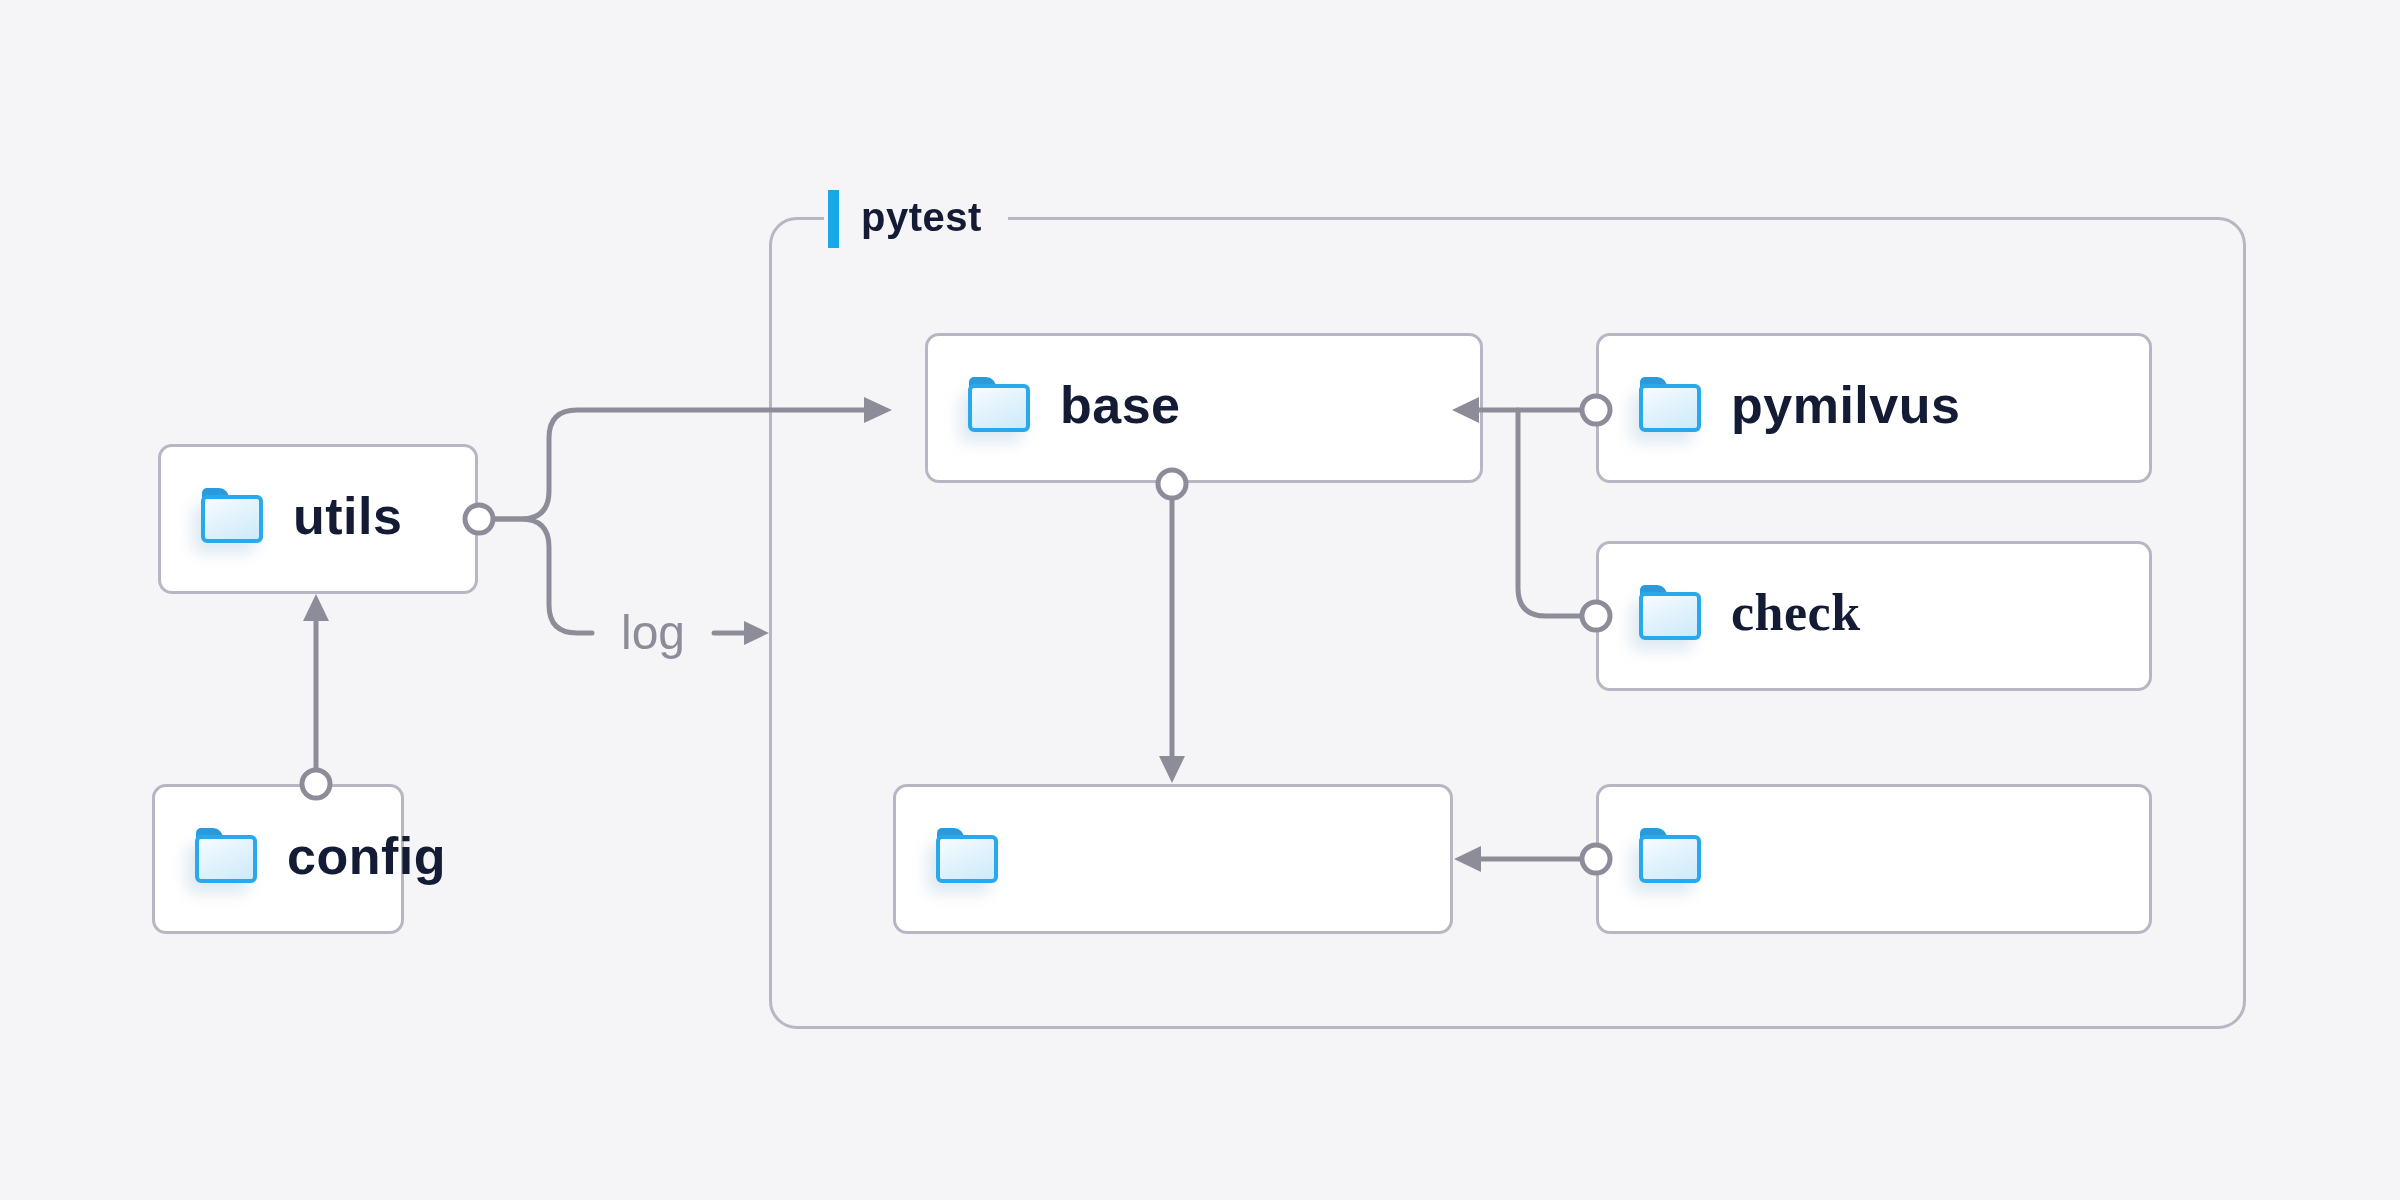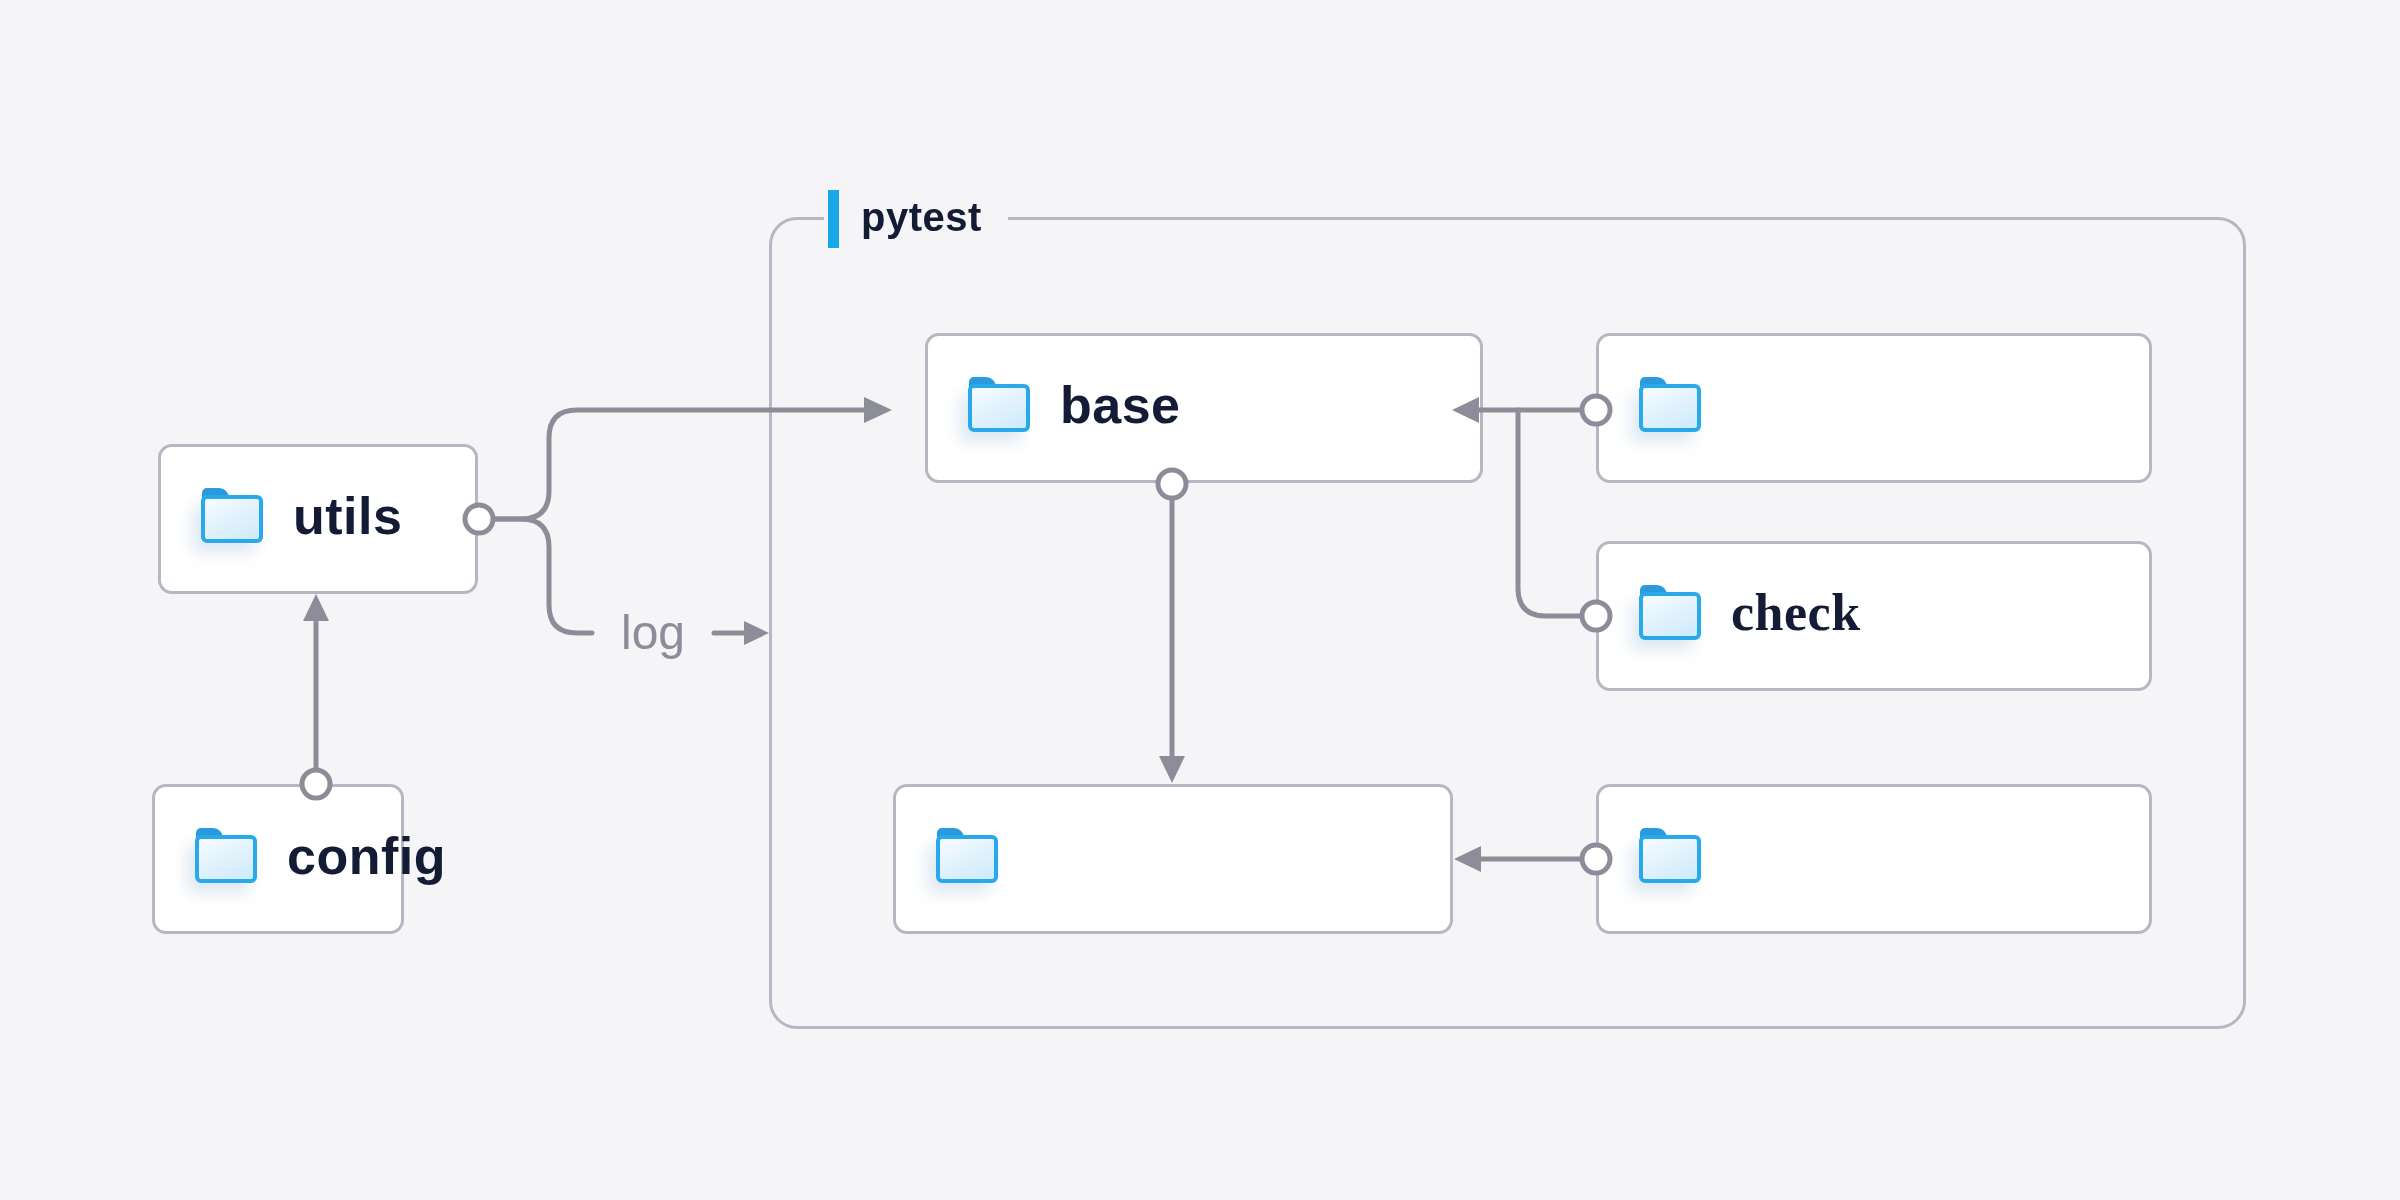--- a/index.html
+++ b/index.html
@@ -146,20 +146,21 @@
       <span class="tab"></span>
       <span class="fbody"></span>
     </span>
 </div>
 
 <div class="node" style="left:1596px;top:333px;width:556px;">
   <span class="folder">
       <span class="tab"></span>
       <span class="fbody"></span>
     </span>
+  <span class="node-label">pymilvus</span>
 </div>
 
 <div class="node" style="left:1596px;top:541px;width:556px;font-family:Liberation Serif, serif;">
   <span class="folder">
       <span class="tab"></span>
       <span class="fbody"></span>
     </span>
   <span class="node-label">check</span>
 </div>
 

